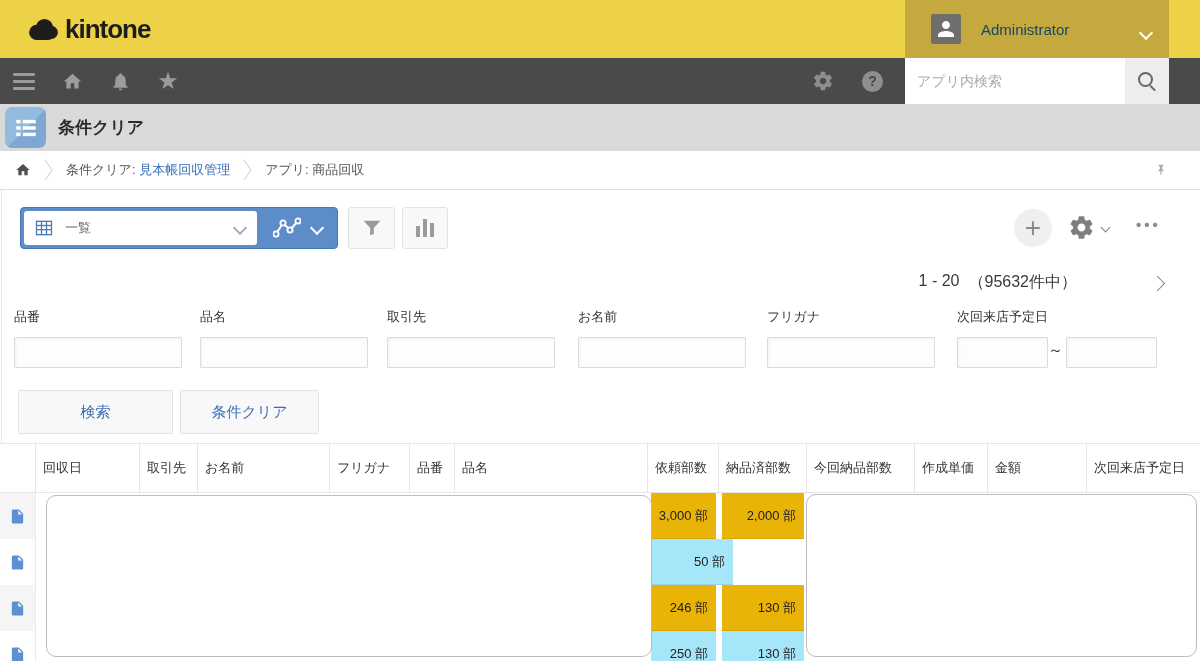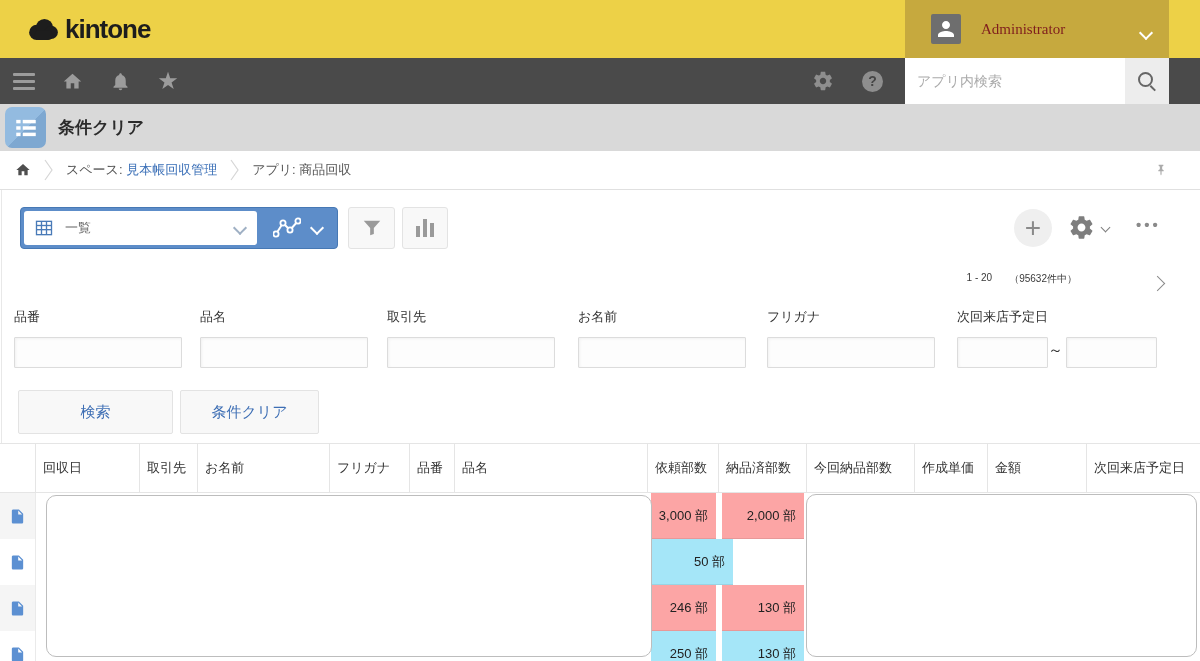--- a/index.html
+++ b/index.html
@@ -8,21 +8,21 @@
   svg{display:block;}
 
   
   .topbar{position:absolute;left:0;top:0;width:1200px;height:58px;background:#EDD147;display:flex;align-items:center;}
   .logo{display:flex;align-items:center;gap:5px;padding-left:27px;cursor:pointer;}
   .logo svg{width:33px;height:23px;fill:#1d1d1d;}
   .logo-text{font-size:26px;font-weight:bold;color:#1d1d1d;letter-spacing:-1px;}
   .user-area{position:absolute;left:905px;top:0;width:264px;height:58px;background:#C6A93E;display:flex;align-items:center;cursor:pointer;}
   .avatar{width:30px;height:30px;background:#6E6E6E;border-radius:2px;margin-left:26px;display:flex;align-items:center;justify-content:center;}
   .avatar svg{width:24px;height:24px;fill:#fff;}
-  .user-name{color:#7f1d1d;font-size:15px;margin-left:20px;font-family:Liberation Serif, serif;}
+  .user-name{color:#0c4a6e;font-size:15px;margin-left:20px;}
   .user-caret{position:absolute;right:18px;top:24px;}
   .chev{display:inline-block;border-style:solid;border-color:currentColor;border-width:0;}
   .chev.down{width:8px;height:8px;border-right-width:2px;border-bottom-width:2px;transform:rotate(45deg);}
   .chev.right{width:10px;height:10px;border-top-width:1.5px;border-right-width:1.5px;transform:rotate(45deg);}
 
   
   .globalnav{position:absolute;left:0;top:58px;width:1200px;height:46px;background:#4A4A4A;display:flex;align-items:center;}
   .nav-ic{margin-left:24px;color:#9C9C9C;cursor:pointer;display:flex;align-items:center;justify-content:center;width:24px;height:24px;}
   .nav-ic:first-child{margin-left:12px;}
   .nav-ic svg{width:21px;height:21px;fill:#9C9C9C;}
@@ -84,21 +84,21 @@
   .bars span{width:4px;background:#9A9A9A;}
   .bars .b1{height:11px;} .bars .b2{height:18px;} .bars .b3{height:14px;}
 
   .btn-plus{position:absolute;left:1014px;top:19px;width:38px;height:38px;border-radius:50%;background:#EFEFEF;
             color:#8A8A8A;font-size:28px;font-weight:300;line-height:1;display:flex;align-items:center;justify-content:center;cursor:pointer;}
   .btn-gear2{position:absolute;left:1068px;top:24px;display:flex;align-items:center;gap:7px;color:#7E7E7E;cursor:pointer;}
   .btn-gear2 svg{width:27px;height:27px;fill:#7E7E7E;}
   .btn-gear2 .chev.down{width:6px;height:6px;border-right-width:1.5px;border-bottom-width:1.5px;}
   .btn-more{position:absolute;left:1136px;top:26px;color:#8A8A8A;font-size:15px;font-weight:bold;letter-spacing:3px;cursor:pointer;}
 
-  .pagination{position:absolute;top:82px;right:123px;font-size:10px;color:#3a3a3a;display:flex;gap:17px;}
+  .pagination{position:absolute;top:82px;right:123px;font-size:16px;color:#3a3a3a;display:flex;gap:9px;}
   .page-next{position:absolute;left:1152px;top:85px;color:#8A8A8A;cursor:pointer;}
 
   .flabel{position:absolute;top:118px;font-size:13px;color:#333;}
   .finput{position:absolute;top:147px;height:31px;box-sizing:border-box;border:1px solid #DCDCDC;background:#FDFDFD;
           border-radius:1px;box-shadow:inset 1px 1px 3px rgba(0,0,0,0.05);outline:none;
           font-family:"Liberation Sans","DejaVu Sans",sans-serif;font-size:13px;padding:0 8px;}
   .tilde{position:absolute;left:1048px;top:151px;font-size:15px;color:#333;}
 
   .action-btn{position:absolute;top:200px;height:44px;background:#F8F8F8;border:1px solid #E3E3E3;border-radius:2px;
               box-sizing:border-box;color:#3D6EB4;font-size:15px;display:flex;align-items:center;justify-content:center;cursor:pointer;}
@@ -113,21 +113,21 @@
   .th.last{border-right:none;}
   .c0{width:36px;} .c1{width:104px;} .c2{width:58px;} .c3{width:132px;} .c4{width:80px;} .c5{width:45px;}
   .c6{width:193px;} .c7{width:71px;} .c8{width:88px;} .c9{width:108px;} .c10{width:73px;} .c11{width:99px;} .c12{width:113px;}
   .trow{display:flex;height:46px;background:#fff;}
   .td.c0{display:flex;align-items:center;justify-content:center;border-right:1px solid #EAEAEA;cursor:pointer;}
   .trow.alt .td.c0{background:#F5F5F5;}
   .td.c0 svg{width:17px;height:21px;fill:#5C90D2;}
   .chip{height:100%;margin:0 3px;display:flex;align-items:center;justify-content:flex-end;padding-right:8px;
         font-size:13px;color:#222;box-shadow:inset 0 -1px 0 rgba(0,0,0,0.08);}
   .req-a .chip{background:#F1336B;}  .req-b .chip{background:#F33E72;}
-  .del-a .chip{background:#fca5a5;}  .del-b .chip{background:#A5E6F8;}
+  .del-a .chip{background:#eab308;}  .del-b .chip{background:#A5E6F8;}
 
   .mask{position:absolute;background:#fff;border:1px solid #BDBDBD;border-radius:10px;}
   #mask1{left:46px;top:305px;width:604px;height:160px;}
   #mask2{left:806px;top:304px;width:389px;height:161px;}
 </style>
 </head>
 <body>
 
 <svg width="0" height="0" style="position:absolute">
   <defs>
@@ -236,21 +236,21 @@
     <span class="bc-home">
       <svg>
           <use href="#i-home"></use>
         </svg>
     </span>
     <span class="bc-sep">
         <svg viewBox="0 0 9 22">
           <polyline points="1,1 8,11 1,21"></polyline>
         </svg>
       </span>
-    <span><span>スペース: </span><a class="bc-link">見本帳回収管理</a></span>
+    <span><span>条件クリア: </span><a class="bc-link">見本帳回収管理</a></span>
     <span class="bc-sep">
         <svg viewBox="0 0 9 22">
           <polyline points="1,1 8,11 1,21"></polyline>
         </svg>
       </span>
     <span>アプリ: 商品回収</span>
     <span class="bc-pin">
       <svg>
           <use href="#i-pin"></use>
         </svg>

